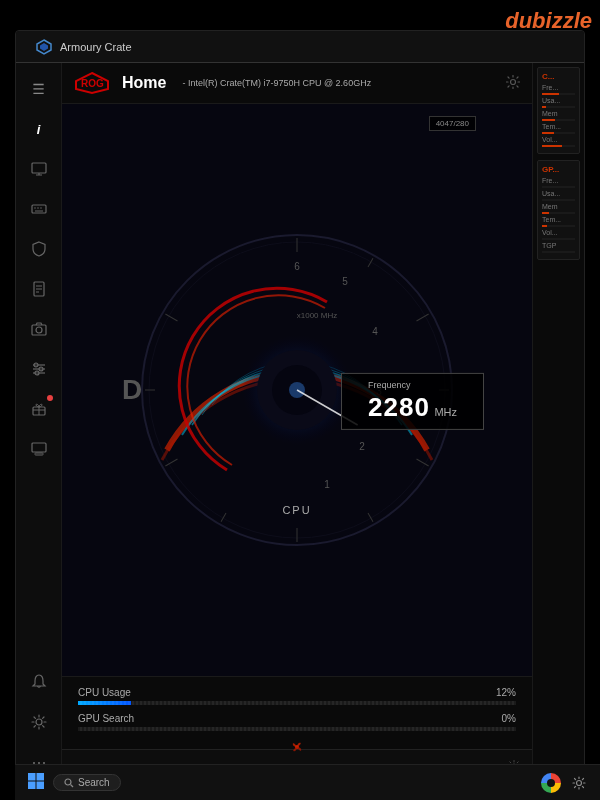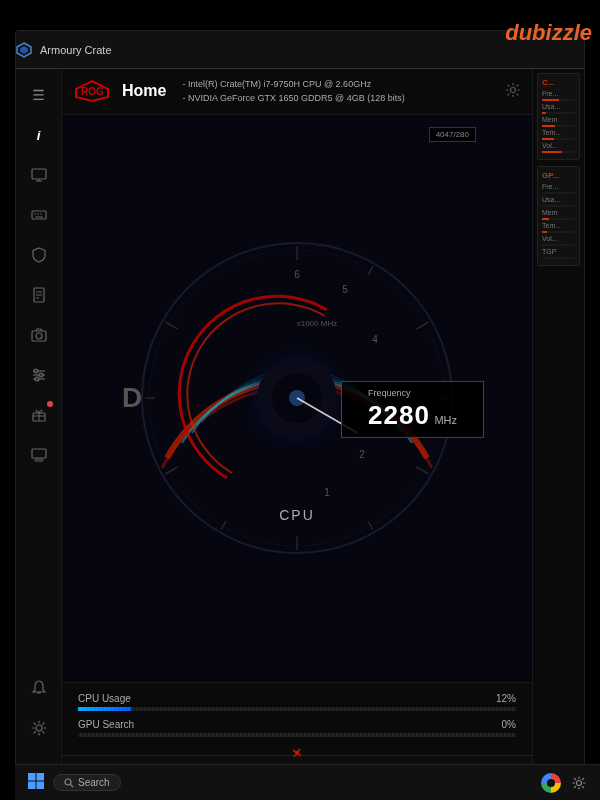--- a/index.html
+++ b/index.html
@@ -8,21 +8,21 @@
       height: 800px;
       background: #000;
       font-family: 'Segoe UI', Arial, sans-serif;
       overflow: hidden;
       position: relative;
     }
 
     
     .dubizzle-watermark {
       position: absolute;
-      top: 20px;
+      top: 8px;
       right: 8px;
       font-size: 22px;
       font-weight: bold;
       color: #e8632a;
       z-index: 100;
       font-style: italic;
     }
 
     
     .armoury-window {
@@ -33,24 +33,24 @@
       height: 755px;
       background: #0a0a0a;
       border: 1px solid #222;
       border-radius: 4px;
       overflow: hidden;
     }
 
     
     .title-bar {
       background: #111;
-      height: 38px;
-      display: flex;
-      align-items: center;
-      padding: 0 0;
+      height: 32px;
+      display: flex;
+      align-items: center;
+      padding: 0 20px;
       border-bottom: 1px solid #333;
     }
     .title-bar-icon {
       width: 16px;
       height: 16px;
       margin-right: 8px;
     }
     .title-bar-text {
       color: #ccc;
       font-size: 11px;
@@ -183,21 +183,21 @@
       font-size: 11px;
     }
 
     
     .cpu-label {
       position: absolute;
       bottom: 28%;
       left: 50%;
       transform: translateX(-50%);
       color: #aaa;
-      font-size: 14px;
+      font-size: 11px;
       letter-spacing: 2px;
       text-align: right;
     }
 
     
     .d-label {
       position: absolute;
       left: 60px;
       top: 50%;
       transform: translateY(-50%);
@@ -474,21 +474,20 @@
 
       <div class="header">
 
         <svg width="36" height="24" viewBox="0 0 36 24">
           <polygon points="18,2 34,10 34,18 18,22 2,18 2,10" fill="none" stroke="#cc0000" stroke-width="2"></polygon>
           <text x="7" y="16" font-size="10" fill="#cc0000" font-weight="bold">ROG</text>
         </svg>
         <span class="header-title">Home</span>
         <div class="header-specs">
           <div>- Intel(R) Crate(TM) i7-9750H CPU @ 2.60GHz</div>
-          <div>- NVIDIA GeForce GTX 1650 GDDR5 @ 4GB (128 bits)</div>
         </div>
         <div class="header-gear">
           <svg width="14" height="14" viewBox="0 0 14 14">
             <circle cx="7" cy="7" r="2.5" fill="none" stroke="#555" stroke-width="1.2"></circle>
             <path d="M7 0.5 L7 2 M7 12 L7 13.5 M0.5 7 L2 7 M12 7 L13.5 7 M2 2 L3.1 3.1 M10.9 10.9 L12 12 M12 2 L10.9 3.1 M3.1 10.9 L2 12" stroke="#555" stroke-width="1.2" stroke-linecap="round"></path>
           </svg>
         </div>
       </div>
 
       <div class="gauge-area">

